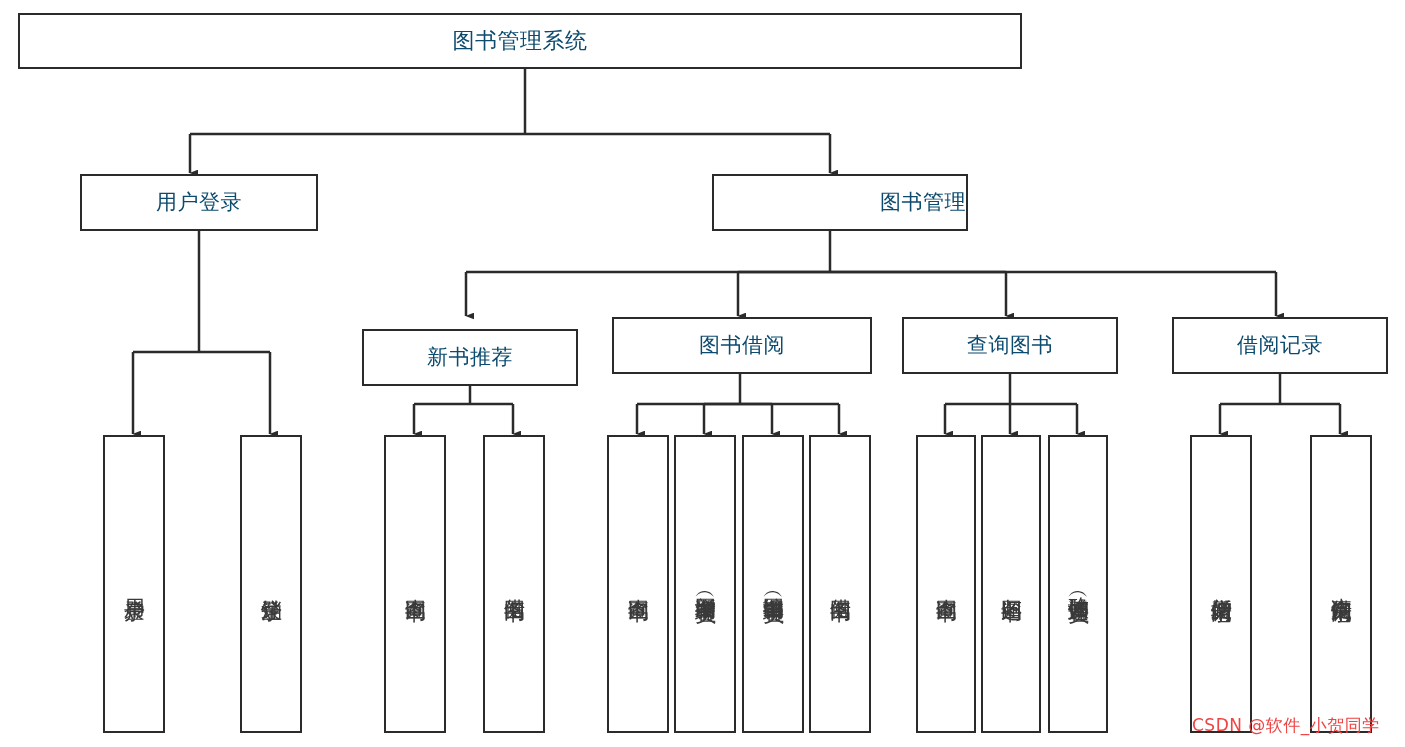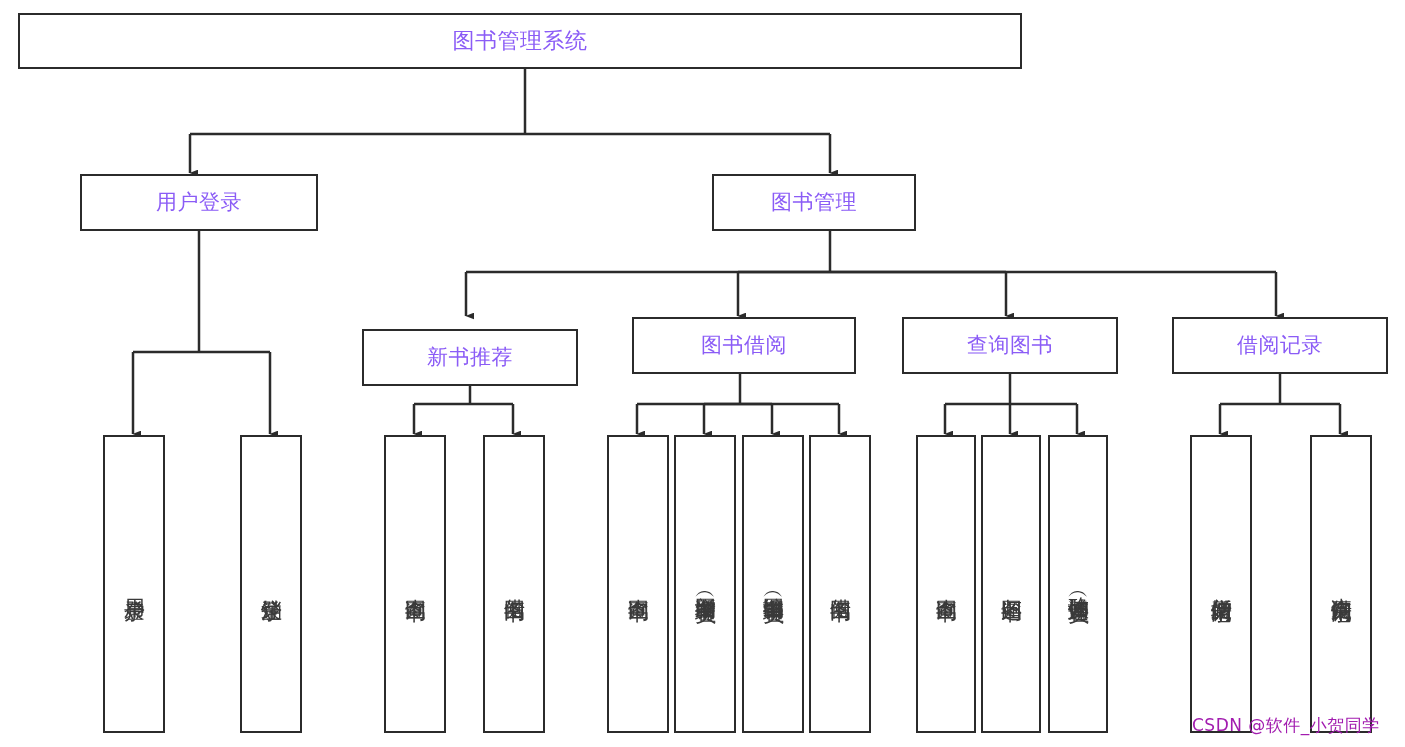--- a/index.html
+++ b/index.html
@@ -31,21 +31,21 @@
     position: absolute;
     box-sizing: border-box;
     border: 2.5px solid #2b2b2b;
     background: #ffffff;
     display: flex;
     align-items: center;
     justify-content: center;
     overflow: hidden;
   }
   .node-label-h {
-    color: #8b5cf6;
+    color: #0c4a6e;
     font-size: 21px;
     line-height: 1.1;
     letter-spacing: 0.5px;
     white-space: nowrap;
     text-align: center;
   }
   .node-box.root .node-label-h {
     font-size: 22px;
   }
   .node-label-v {
@@ -57,21 +57,21 @@
     text-orientation: upright;
     white-space: nowrap;
     text-align: center;
   }
   .node-box.leaf {
     align-items: center;
     justify-content: center;
   }
   .watermark {
     position: absolute;
-    color: #a21caf;
+    color: #ef4444;
     font-size: 17px;
     letter-spacing: 0.5px;
     white-space: nowrap;
     pointer-events: none;
   }
 </style>
 </head>
 <body>
 
 <div id="diagram-root">
@@ -131,27 +131,27 @@
       </g>
   </svg>
 
   <div id="nodes-layer">
       <div class="node-box root" style="left: 18px; top: 13px; width: 1004px; height: 56px;">
         <span class="node-label-h">图书管理系统</span>
       </div>
       <div class="node-box level2" style="left: 80px; top: 174px; width: 238px; height: 57px;">
         <span class="node-label-h">用户登录</span>
       </div>
-      <div class="node-box level2" style="left: 712px; top: 174px; width: 204px; height: 57px;">
+      <div class="node-box level2" style="left: 712px; top: 174px; width: 256px; height: 57px; justify-content: flex-end;">
         <span class="node-label-h">图书管理</span>
       </div>
       <div class="node-box level3" style="left: 362px; top: 329px; width: 216px; height: 57px;">
         <span class="node-label-h">新书推荐</span>
       </div>
-      <div class="node-box level3" style="left: 632px; top: 317px; width: 224px; height: 57px;">
+      <div class="node-box level3" style="left: 612px; top: 317px; width: 260px; height: 57px;">
         <span class="node-label-h">图书借阅</span>
       </div>
       <div class="node-box level3" style="left: 902px; top: 317px; width: 216px; height: 57px;">
         <span class="node-label-h">查询图书</span>
       </div>
       <div class="node-box level3" style="left: 1172px; top: 317px; width: 216px; height: 57px; justify-content: center;">
         <span class="node-label-h">借阅记录</span>
       </div>
       <div class="node-box leaf" style="left: 103px; top: 435px; width: 62px; height: 298px;">
         <span class="node-label-v">用户登录</span>

